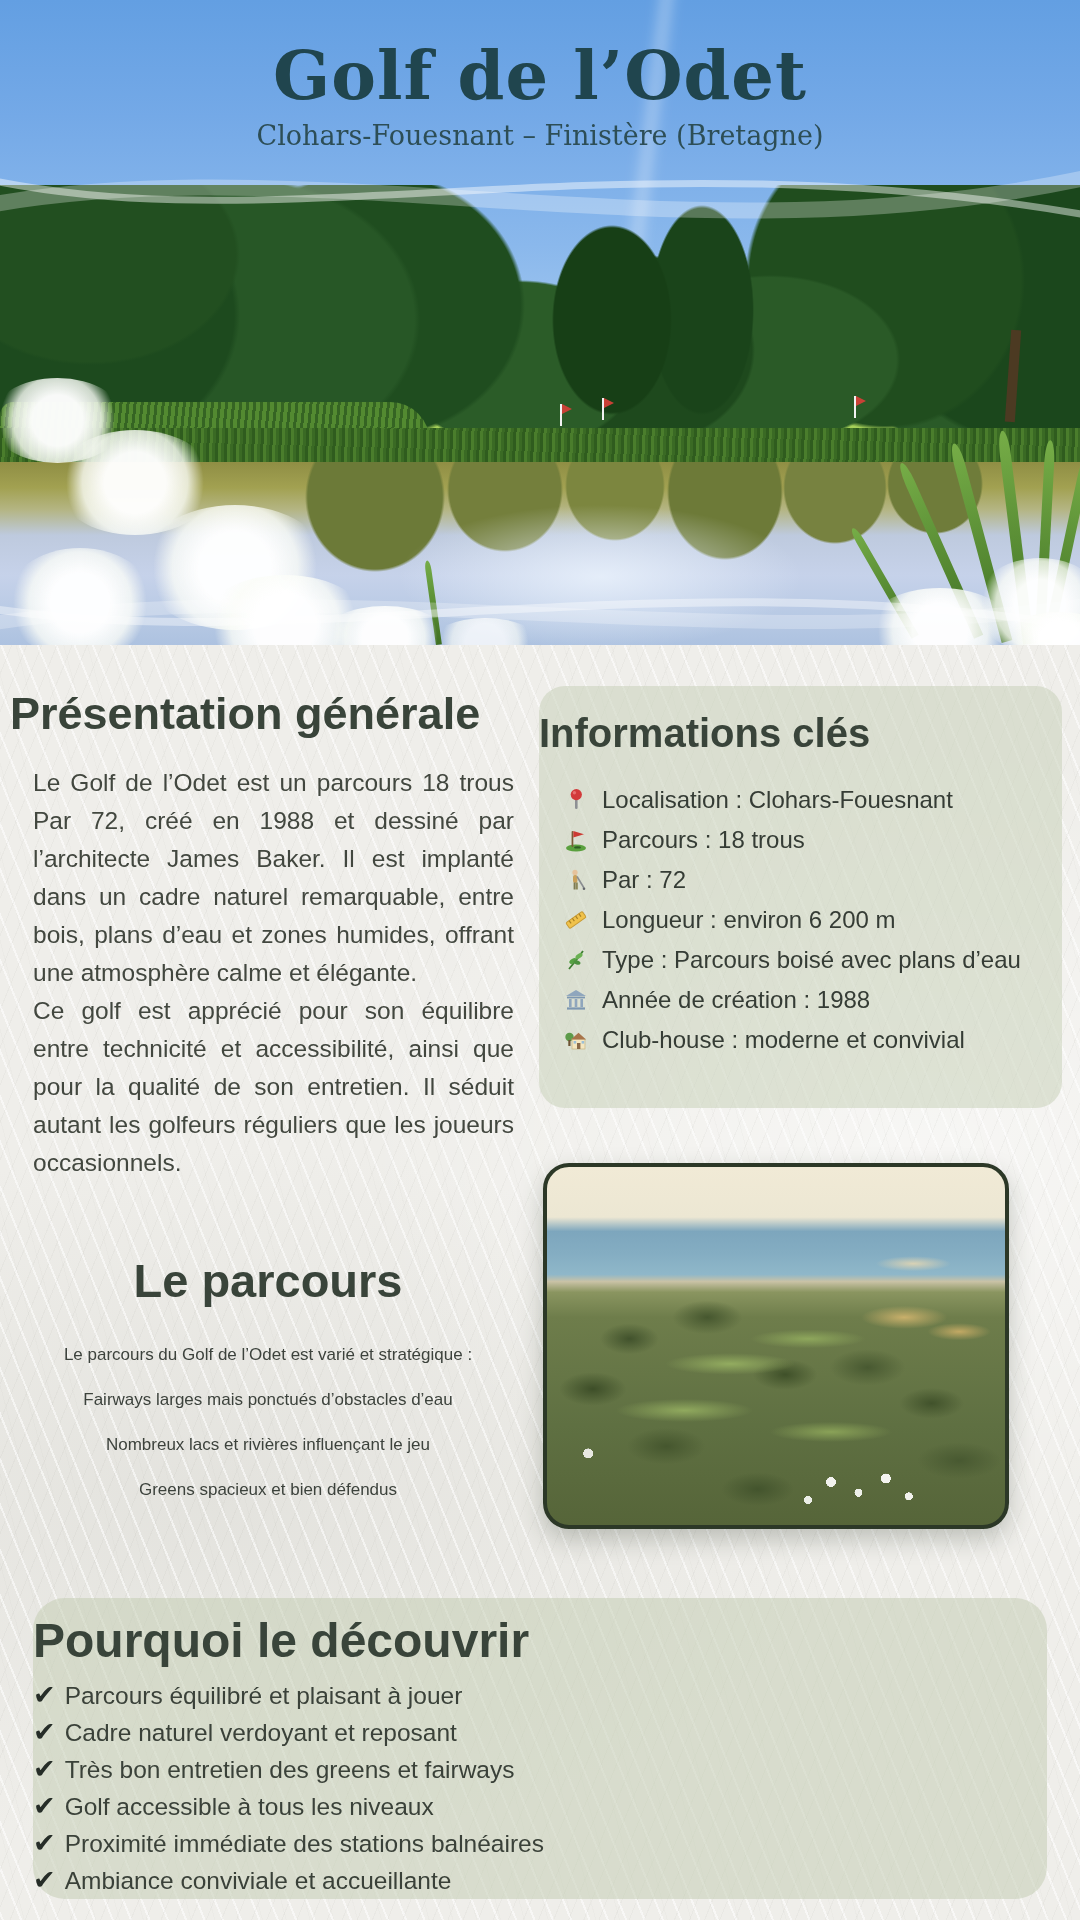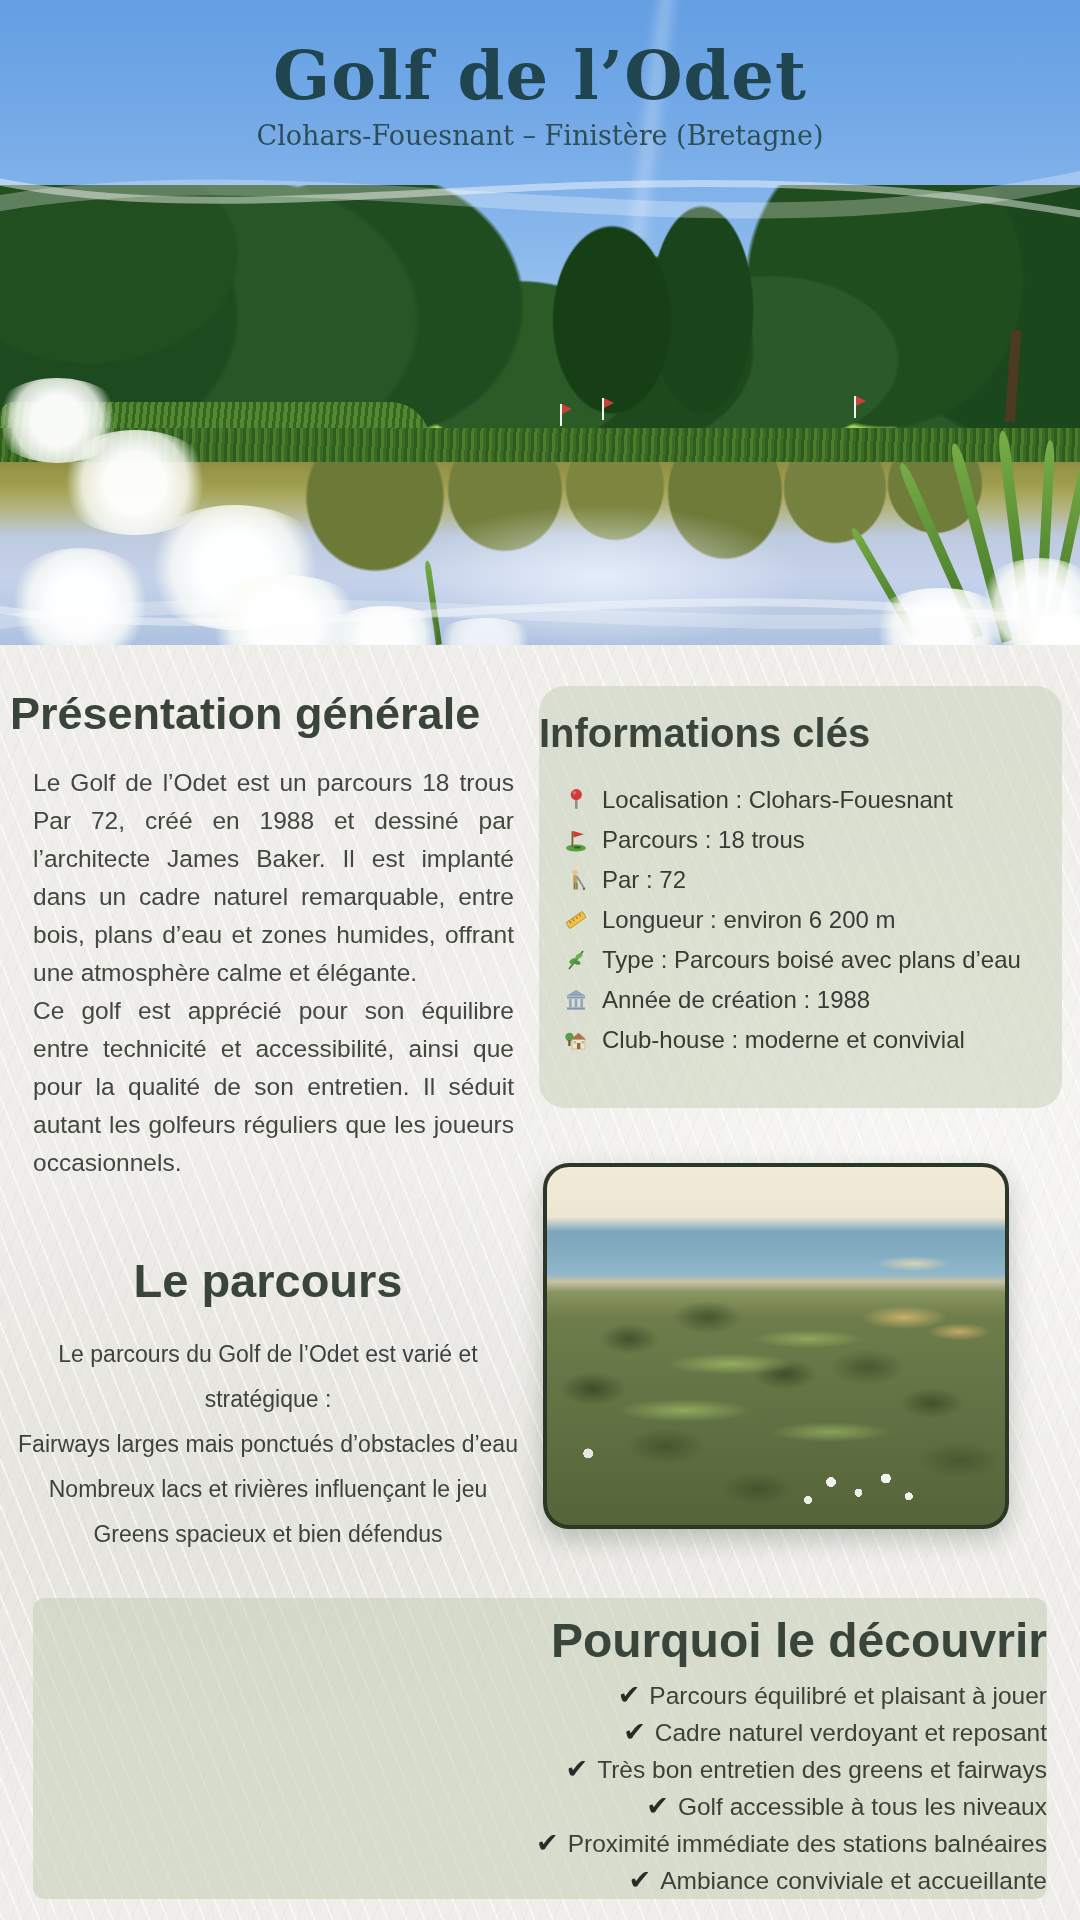--- a/index.html
+++ b/index.html
@@ -102,26 +102,26 @@
       radial-gradient(ellipse 46px 22px at 52% 58%,#3f5029,transparent 70%),
       radial-gradient(ellipse 54px 26px at 70% 56%,#485931,transparent 70%),
       radial-gradient(ellipse 46px 22px at 84% 66%,#41522b,transparent 70%),
       radial-gradient(ellipse 56px 26px at 26% 78%,#45562e,transparent 70%),
       radial-gradient(ellipse 48px 24px at 10% 62%,#3d4e28,transparent 70%),
       radial-gradient(ellipse 52px 24px at 46% 90%,#43542d,transparent 70%),
       radial-gradient(ellipse 60px 26px at 90% 82%,#485931 ,transparent 70%),
       linear-gradient(180deg,#f1ead6 0%,#ece7d3 14%,#7da6bd 18%,#84adc2 24%,#8fb7c9 30%,#c9c2a6 32%,#8a9560 35%,#6e7d4b 42%,#5f7042 72%,#566539 100%);}
   .parcours{position:absolute;left:15px;top:1254px;width:506px;text-align:center;}
   .parcours h2{font-size:47px;line-height:54px;}
-  .parcours .lines{margin-top:24px;font-size:23px;line-height:45px;color:#3c423c;}
-  .why-panel{position:absolute;left:33px;top:1598px;width:1014px;height:301px;border-radius:12px;
-    background:rgba(196,205,180,.55);text-align:right;}
+  .parcours .lines{margin-top:24px;font-size:17px;line-height:45px;color:#3c423c;}
+  .why-panel{position:absolute;left:33px;top:1598px;width:1014px;height:301px;border-radius:32px;
+    background:rgba(196,205,180,.55);text-align:left;}
   .why-panel h2{margin-top:15px;font-size:48px;line-height:56px;}
   .why-list{list-style:none;margin:8px 0 0 0;padding:0;}
-  .why-list li{font-size:24.5px;line-height:37px;color:#3a4139;padding-left:36px;}
+  .why-list li{font-size:24.5px;line-height:37px;color:#3a4139;}
   .why-list .check{font-size:27px;font-weight:bold;color:#262d28;margin-right:9px;}
   .emoji svg{display:block;}
 </style>
 </head>
 <body>
 
 <div class="page">
 
   <div class="hero">
     <div class="sky"></div>

